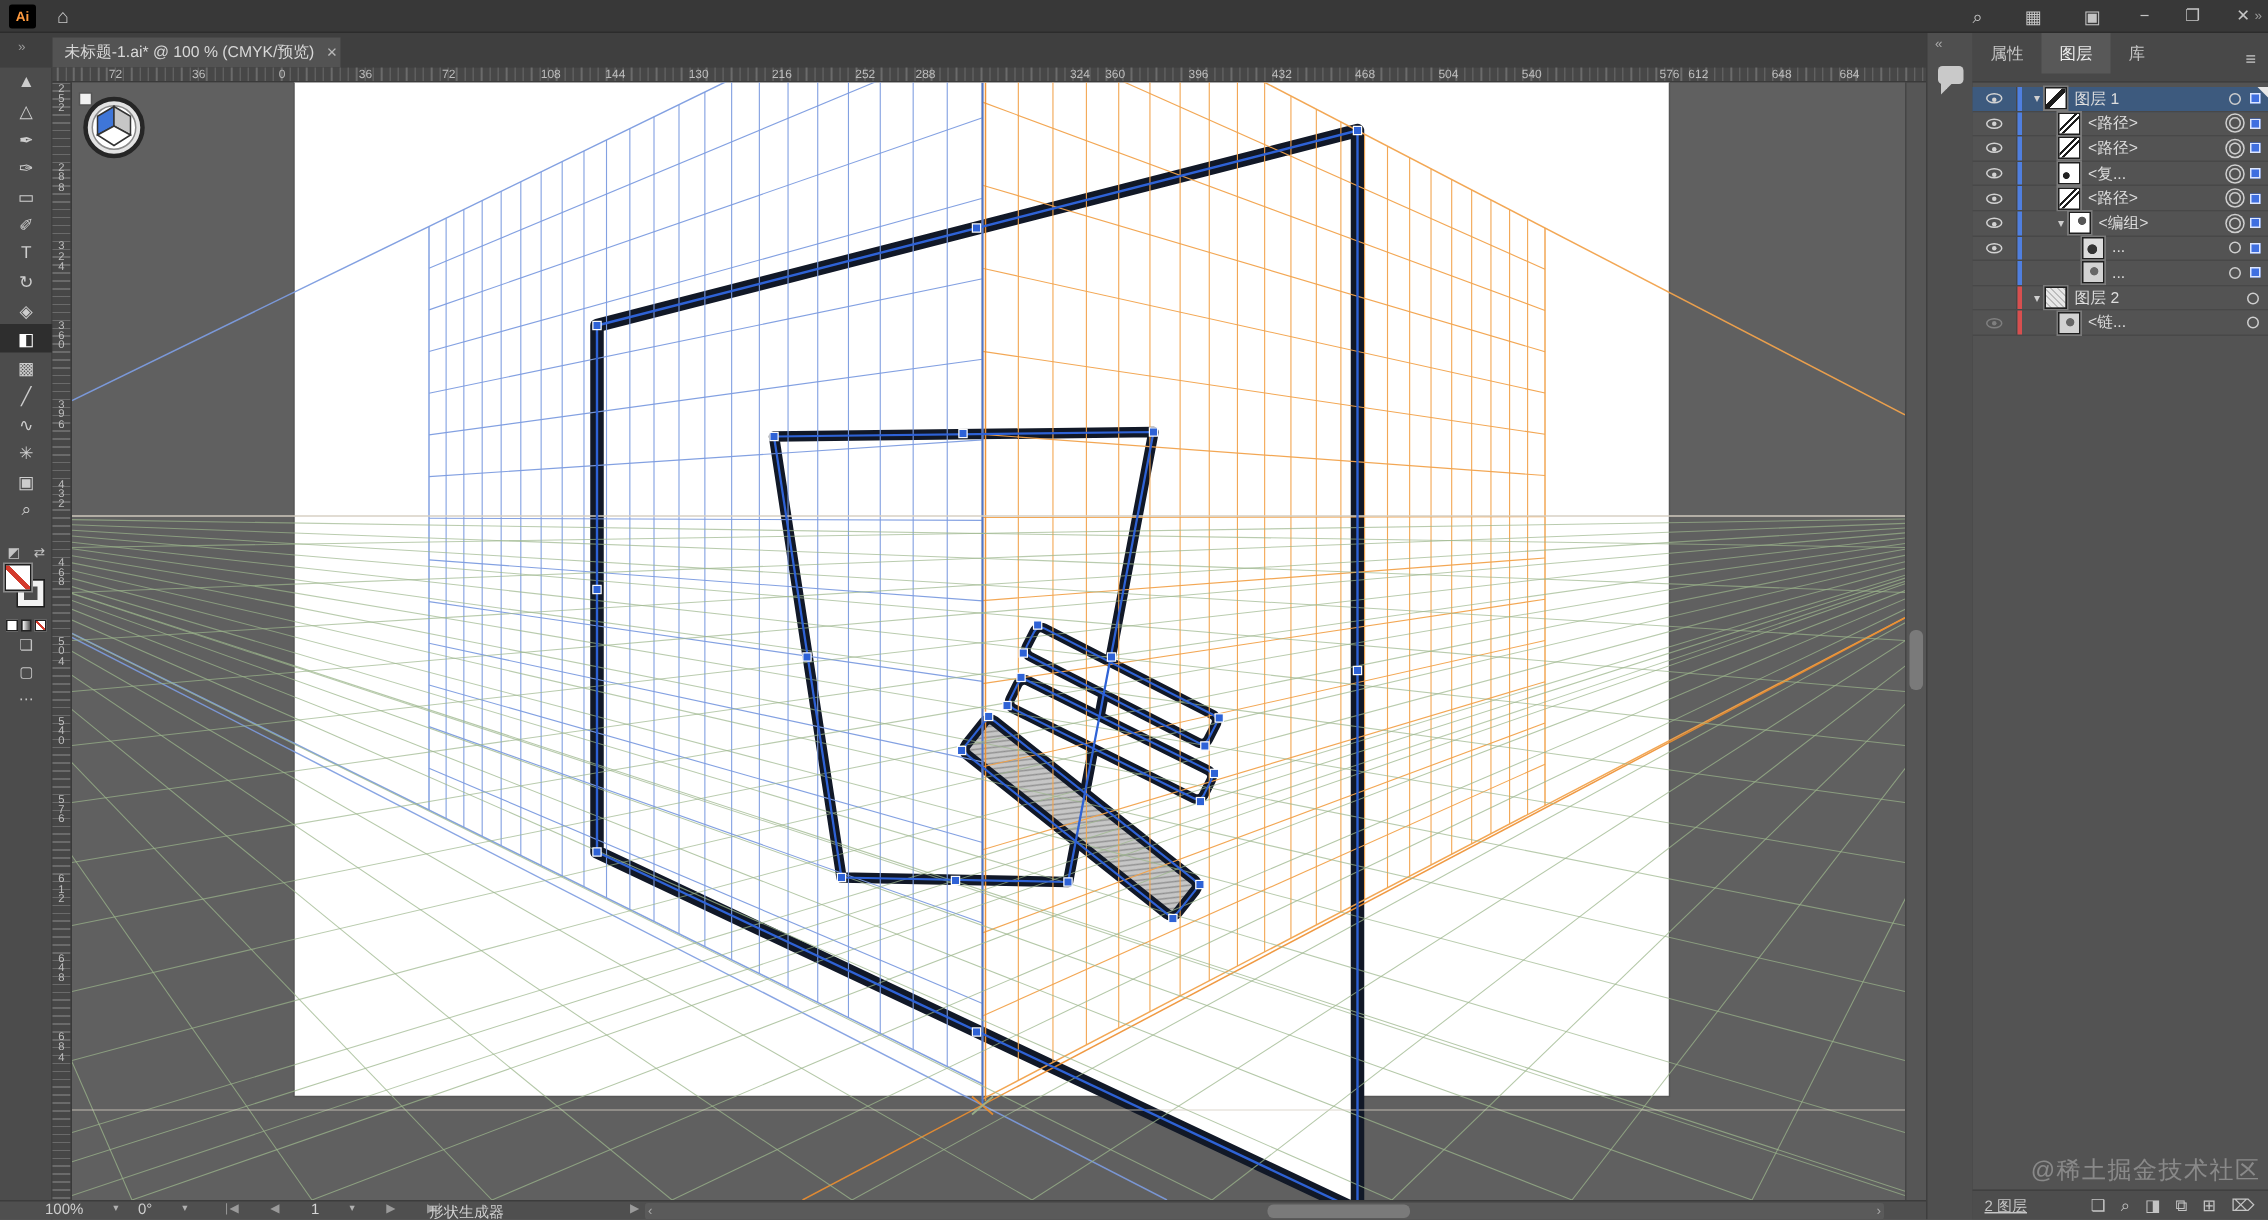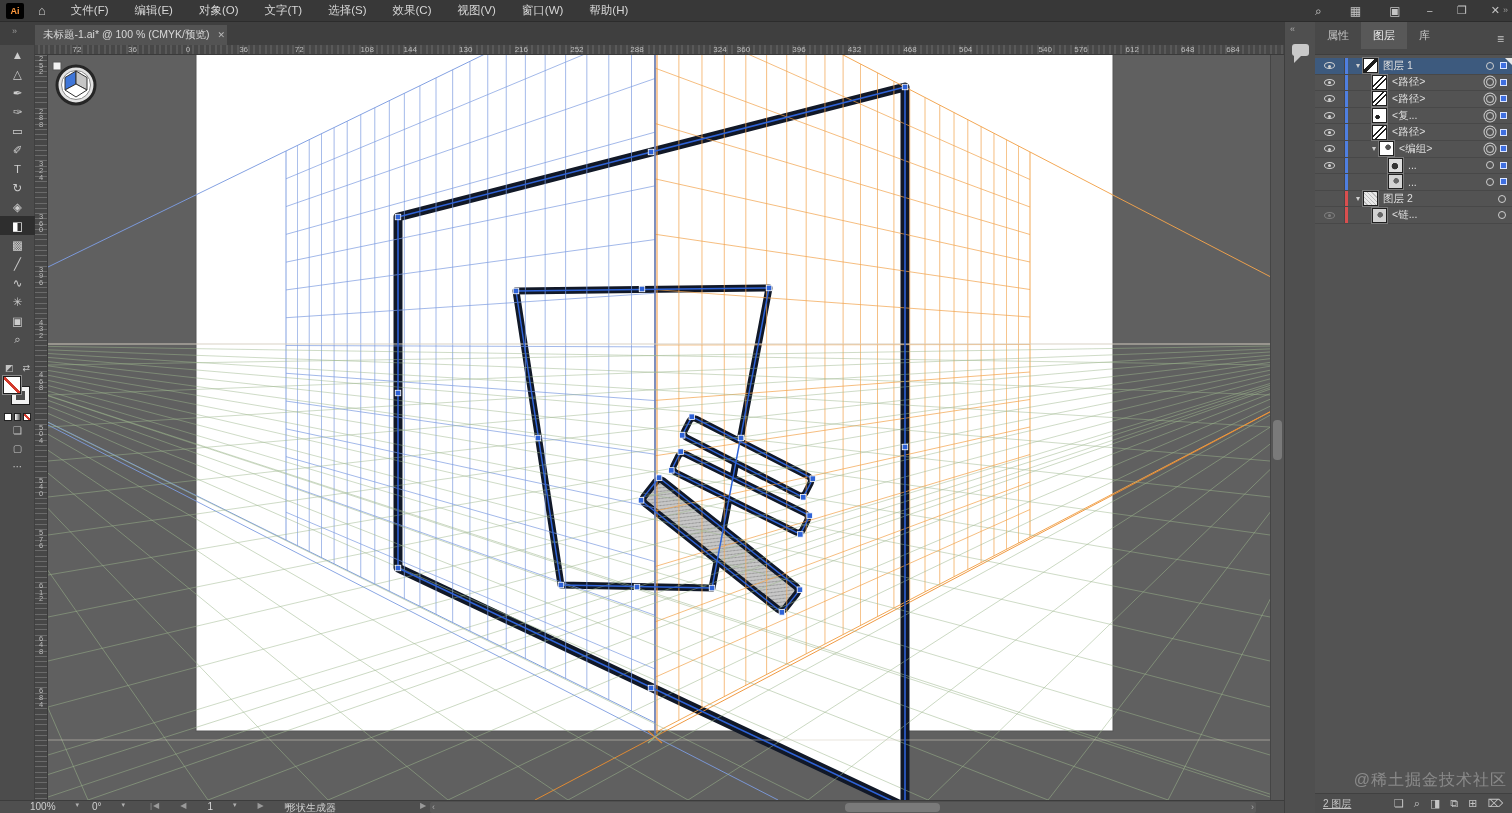--- a/index.html
+++ b/index.html
@@ -124,31 +124,20 @@
   .ficon { font-size:11px; color:#c4c4c4; margin:0 5px; }
 </style>
 </head>
 <body>
 
 <div id="app">
 
   <div class="titlebar">
     <div class="app-badge">Ai</div>
     <span class="home-ic">⌂</span>
-    <nav class="menus" id="menubar">
-        <div class="menu-item">文件(F)</div>
-        <div class="menu-item">编辑(E)</div>
-        <div class="menu-item">对象(O)</div>
-        <div class="menu-item">文字(T)</div>
-        <div class="menu-item">选择(S)</div>
-        <div class="menu-item">效果(C)</div>
-        <div class="menu-item">视图(V)</div>
-        <div class="menu-item">窗口(W)</div>
-        <div class="menu-item">帮助(H)</div>
-      </nav>
     <div class="tb-right">
       <span class="tb-ic">⌕</span>
       <span class="tb-ic">▦</span>
       <span class="tb-ic">▣</span>
       <span class="win-ic">−</span>
       <span class="win-ic">❐</span>
       <span class="win-ic">✕</span>
     </div>
   </div>
 
@@ -202,29 +191,29 @@
       <span class="hlab" style="left: 42px;">72</span>
       <span class="hlab" style="left: 97.54px;">36</span>
       <span class="hlab" style="left: 153.08px;">0</span>
       <span class="hlab" style="left: 208.62px;">36</span>
       <span class="hlab" style="left: 264.16px;">72</span>
       <span class="hlab" style="left: 319.7px; padding-left: 25px;">108</span>
       <span class="hlab" style="left: 375.24px;">144</span>
       <span class="hlab" style="left: 430.78px;">130</span>
       <span class="hlab" style="left: 486.32px;">216</span>
       <span class="hlab" style="left: 541.86px;">252</span>
-      <span class="hlab" style="left: 602px; text-align: center;">288</span>
+      <span class="hlab" style="left: 582px; text-align: center;">288</span>
       <span class="hlab" style="left: 652.94px; margin-left: 32px;">324</span>
       <span class="hlab" style="left: 708.48px;">360</span>
       <span class="hlab" style="left: 764.02px;">396</span>
       <span class="hlab" style="left: 819.56px;">432</span>
       <span class="hlab" style="left: 875.1px;">468</span>
       <span class="hlab" style="left: 930.64px;">504</span>
-      <span class="hlab" style="left: 986.18px; margin-left: 24px;">540</span>
-      <span class="hlab" style="left: 1040px; padding-left: 12px;">576</span>
+      <span class="hlab" style="left: 986.18px;">540</span>
+      <span class="hlab" style="left: 1072px; padding-left: 12px;">576</span>
       <span class="hlab" style="left: 1097.26px;">612</span>
       <span class="hlab" style="left: 1152.8px;">648</span>
       <span class="hlab" style="left: 1198px;">684</span>
     </div>
   <div class="vruler" id="vruler">
       <span class="vlab" style="top: 1px;">2
 5
 2</span>
       <span class="vlab" style="top: 53.7px;">2
 8

